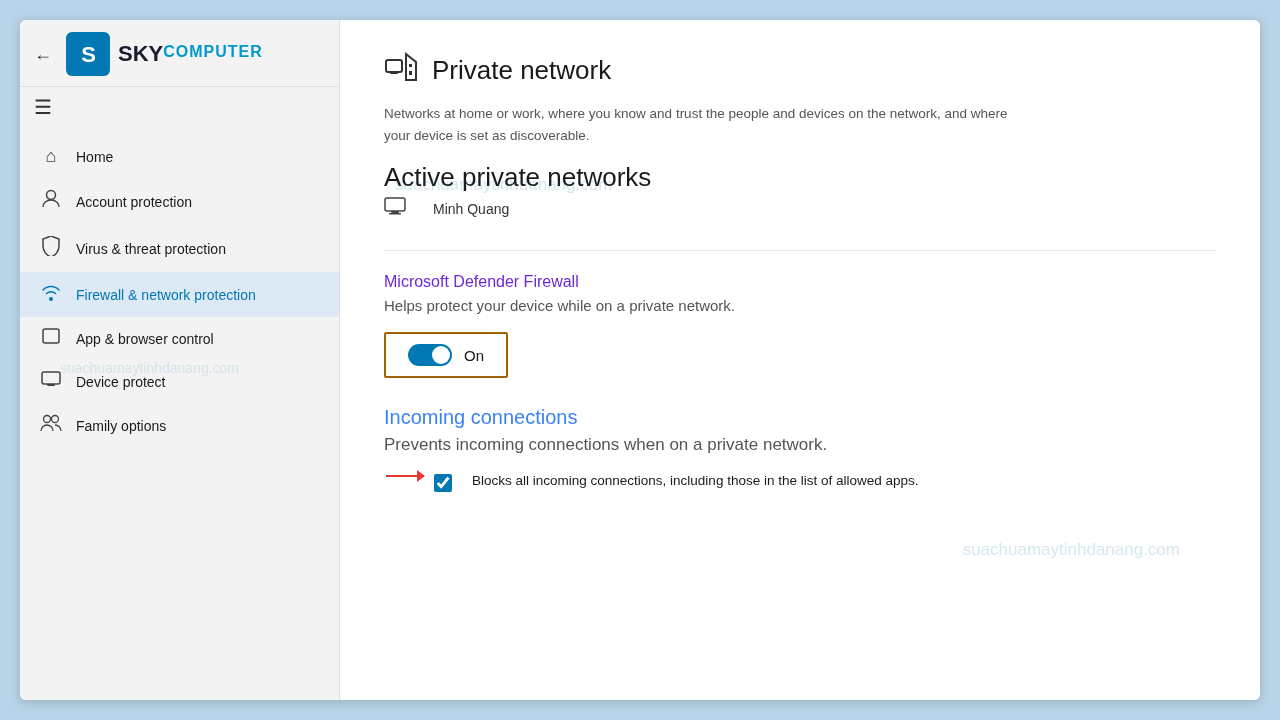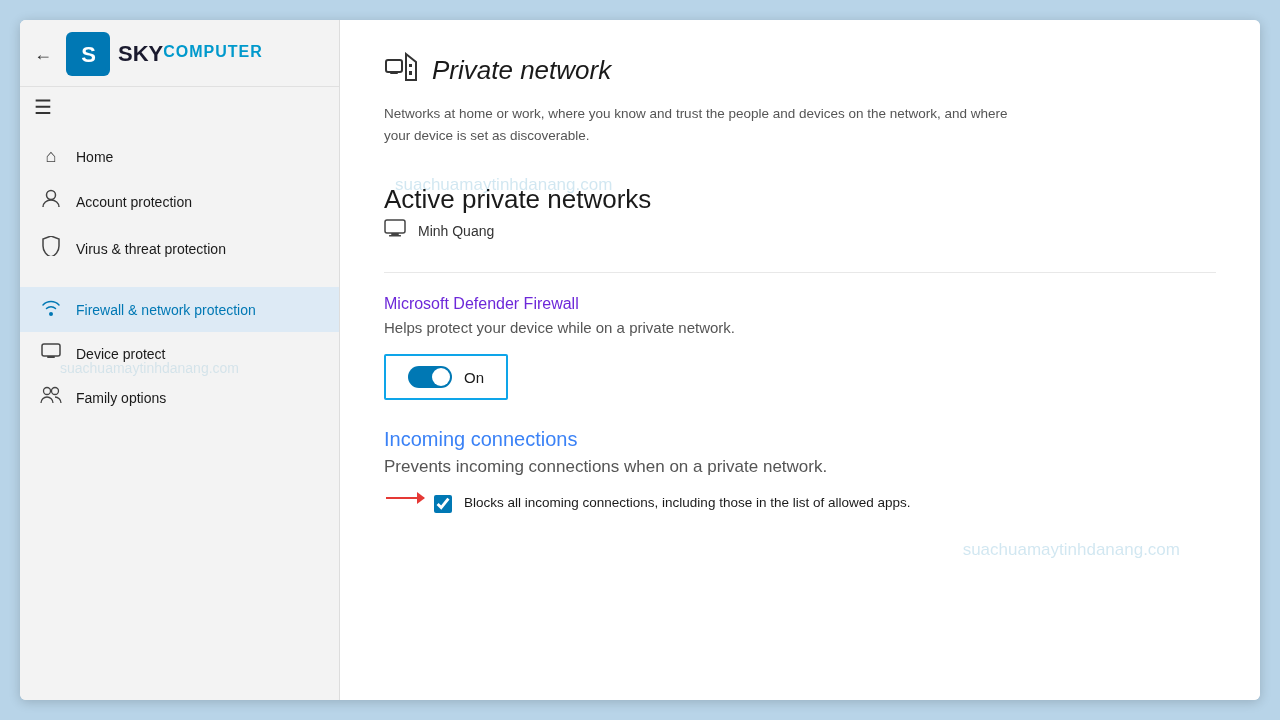--- a/index.html
+++ b/index.html
@@ -97,21 +97,20 @@
       padding: 11px 20px;
       cursor: pointer;
       font-size: 14px;
       color: #1a1a1a;
       border-radius: 0;
       transition: background 0.15s;
     }
     .nav-item.active {
       background: #ddeaf5;
       color: #0078b4;
-      margin-top: 15px;
     }
     .nav-icon {
       font-size: 18px;
       width: 22px;
       text-align: center;
       color: #444;
     }
     .nav-item.active .nav-icon { color: #0078b4; }
     
     .main-content {
@@ -128,39 +127,38 @@
       margin-bottom: 14px;
     }
     .page-header-icon {
       font-size: 28px;
       color: #333;
     }
     .page-title {
       font-size: 26px;
       font-weight: 400;
       color: #1a1a1a;
-      font-style: italic;
     }
     .page-description {
       font-size: 13.5px;
       color: #555;
       line-height: 1.6;
-      margin-bottom: 38px;
+      margin-bottom: 16px;
       max-width: 640px;
     }
     .section-title {
       font-size: 26px;
       font-weight: 400;
       color: #1a1a1a;
       margin-bottom: 4px;
     }
     .network-item {
       display: flex;
       align-items: center;
-      gap: 12px;
+      gap: 27px;
       font-size: 14px;
       color: #333;
       margin-bottom: 30px;
     }
     .network-icon {
       font-size: 18px;
     }
     .divider {
       border: none;
       border-top: 1px solid #e8e8e8;
@@ -175,21 +173,21 @@
     .firewall-desc {
       font-size: 15px;
       color: #555;
       margin-bottom: 18px;
     }
     
     .toggle-box {
       display: inline-flex;
       align-items: center;
       gap: 12px;
-      border: 2px solid #0ea5e9;
+      border: 2px solid #a16207;
       padding: 10px 22px;
       border-radius: 2px;
       margin-bottom: 28px;
     }
     .toggle-switch {
       width: 44px;
       height: 22px;
       background: #0078b4;
       border-radius: 11px;
       position: relative;
@@ -216,22 +214,22 @@
       color: #3b82f6;
       margin-bottom: 6px;
     }
     .incoming-desc {
       font-size: 17px;
       color: #555;
       margin-bottom: 16px;
     }
     .checkbox-row {
       display: flex;
-      align-items: flex-start;
-      gap: 0;
+      align-items: center;
+      gap: 8px;
       position: relative;
     }
     .arrow-indicator {
       position: absolute;
       left: -48px;
       top: 4px;
       display: flex;
       align-items: center;
     }
     .arrow-line {
@@ -343,20 +341,28 @@
           <svg width="20" height="18" viewBox="0 0 20 18">
               <path d="M10 14a2 2 0 110 4 2 2 0 010-4z" fill="#0078b4"></path>
               <path d="M5.5 10.5a6.5 6.5 0 019 0" fill="none" stroke="#0078b4" stroke-width="1.5" stroke-linecap="round"></path>
               <path d="M2 7a11 11 0 0116 0" fill="none" stroke="#0078b4" stroke-width="1.5" stroke-linecap="round"></path>
             </svg>
         </span>
         <span style="color:#0078b4;">Firewall &amp; network protection</span>
       </div>
       <div class="nav-item">
         <span class="nav-icon">
+          <svg width="18" height="16" viewBox="0 0 18 16">
+              <rect x="1" y="1" width="16" height="14" rx="2" fill="none" stroke="#444" stroke-width="1.5"></rect>
+            </svg>
+        </span>
+        <span>App &amp; browser control</span>
+      </div>
+      <div class="nav-item">
+        <span class="nav-icon">
           <svg width="20" height="16" viewBox="0 0 20 16">
               <rect x="1" y="1" width="18" height="12" rx="2" fill="none" stroke="#444" stroke-width="1.5"></rect>
               <rect x="6" y="13" width="8" height="2" rx="1" fill="#444"></rect>
             </svg>
         </span>
         <span>Device protect</span>
       </div>
       <div class="nav-item">
         <span class="nav-icon">
           <svg width="22" height="18" viewBox="0 0 22 18">

